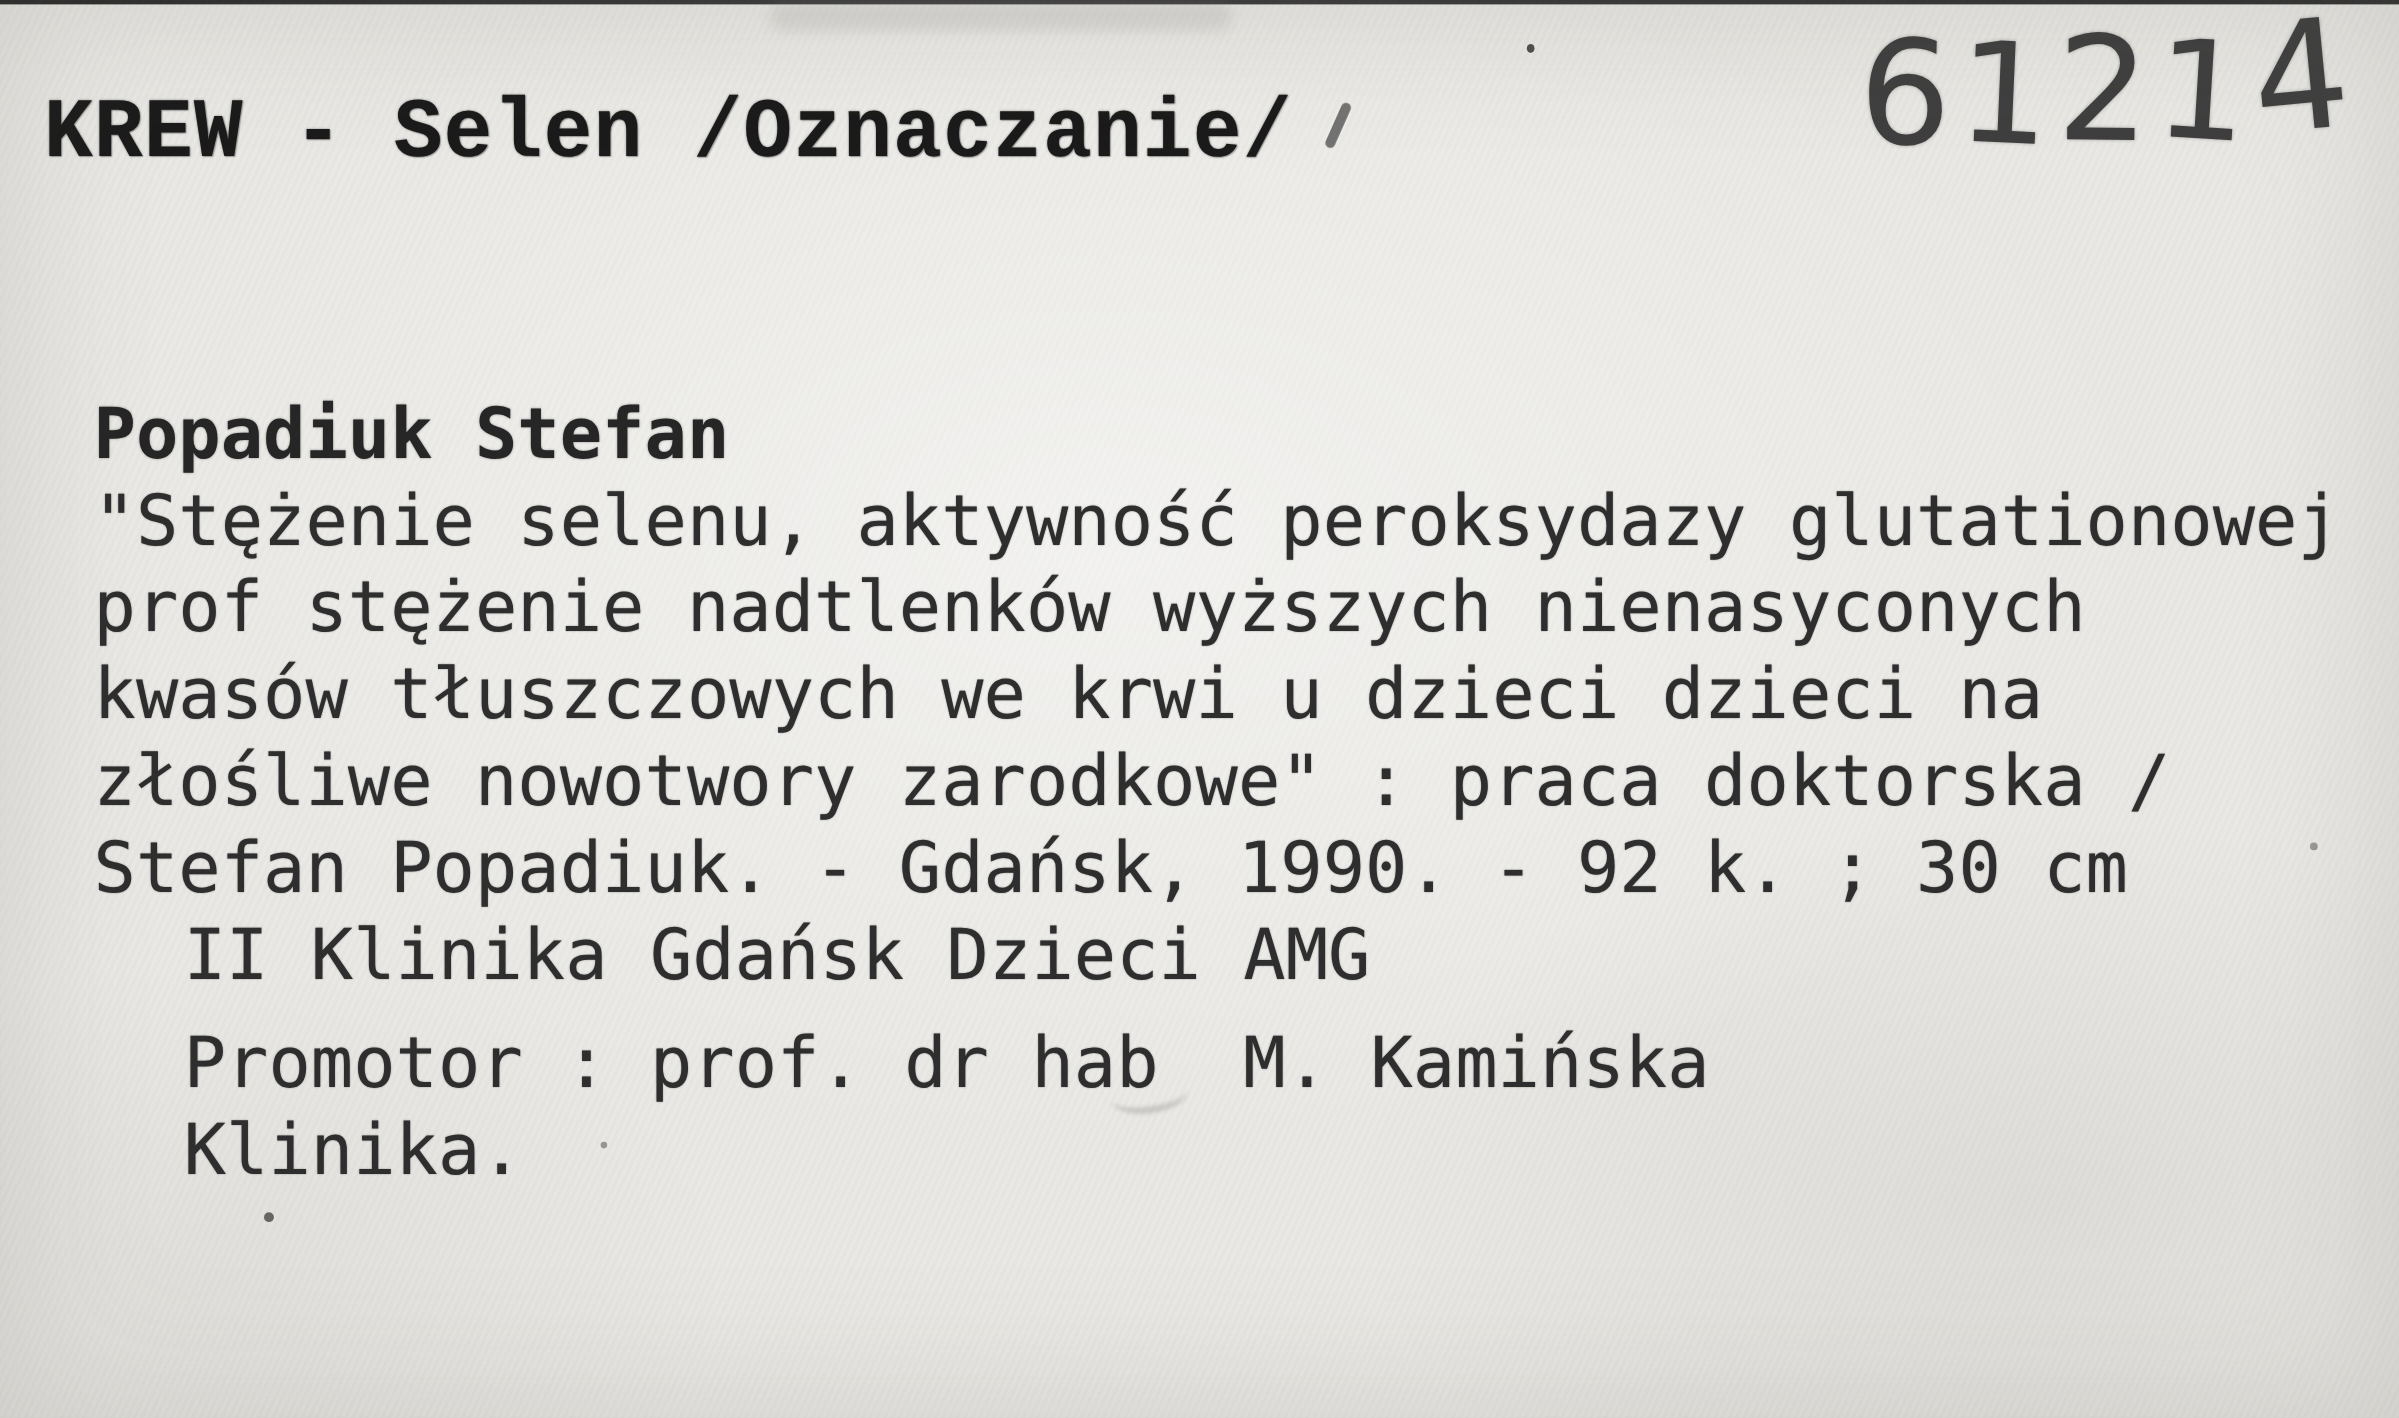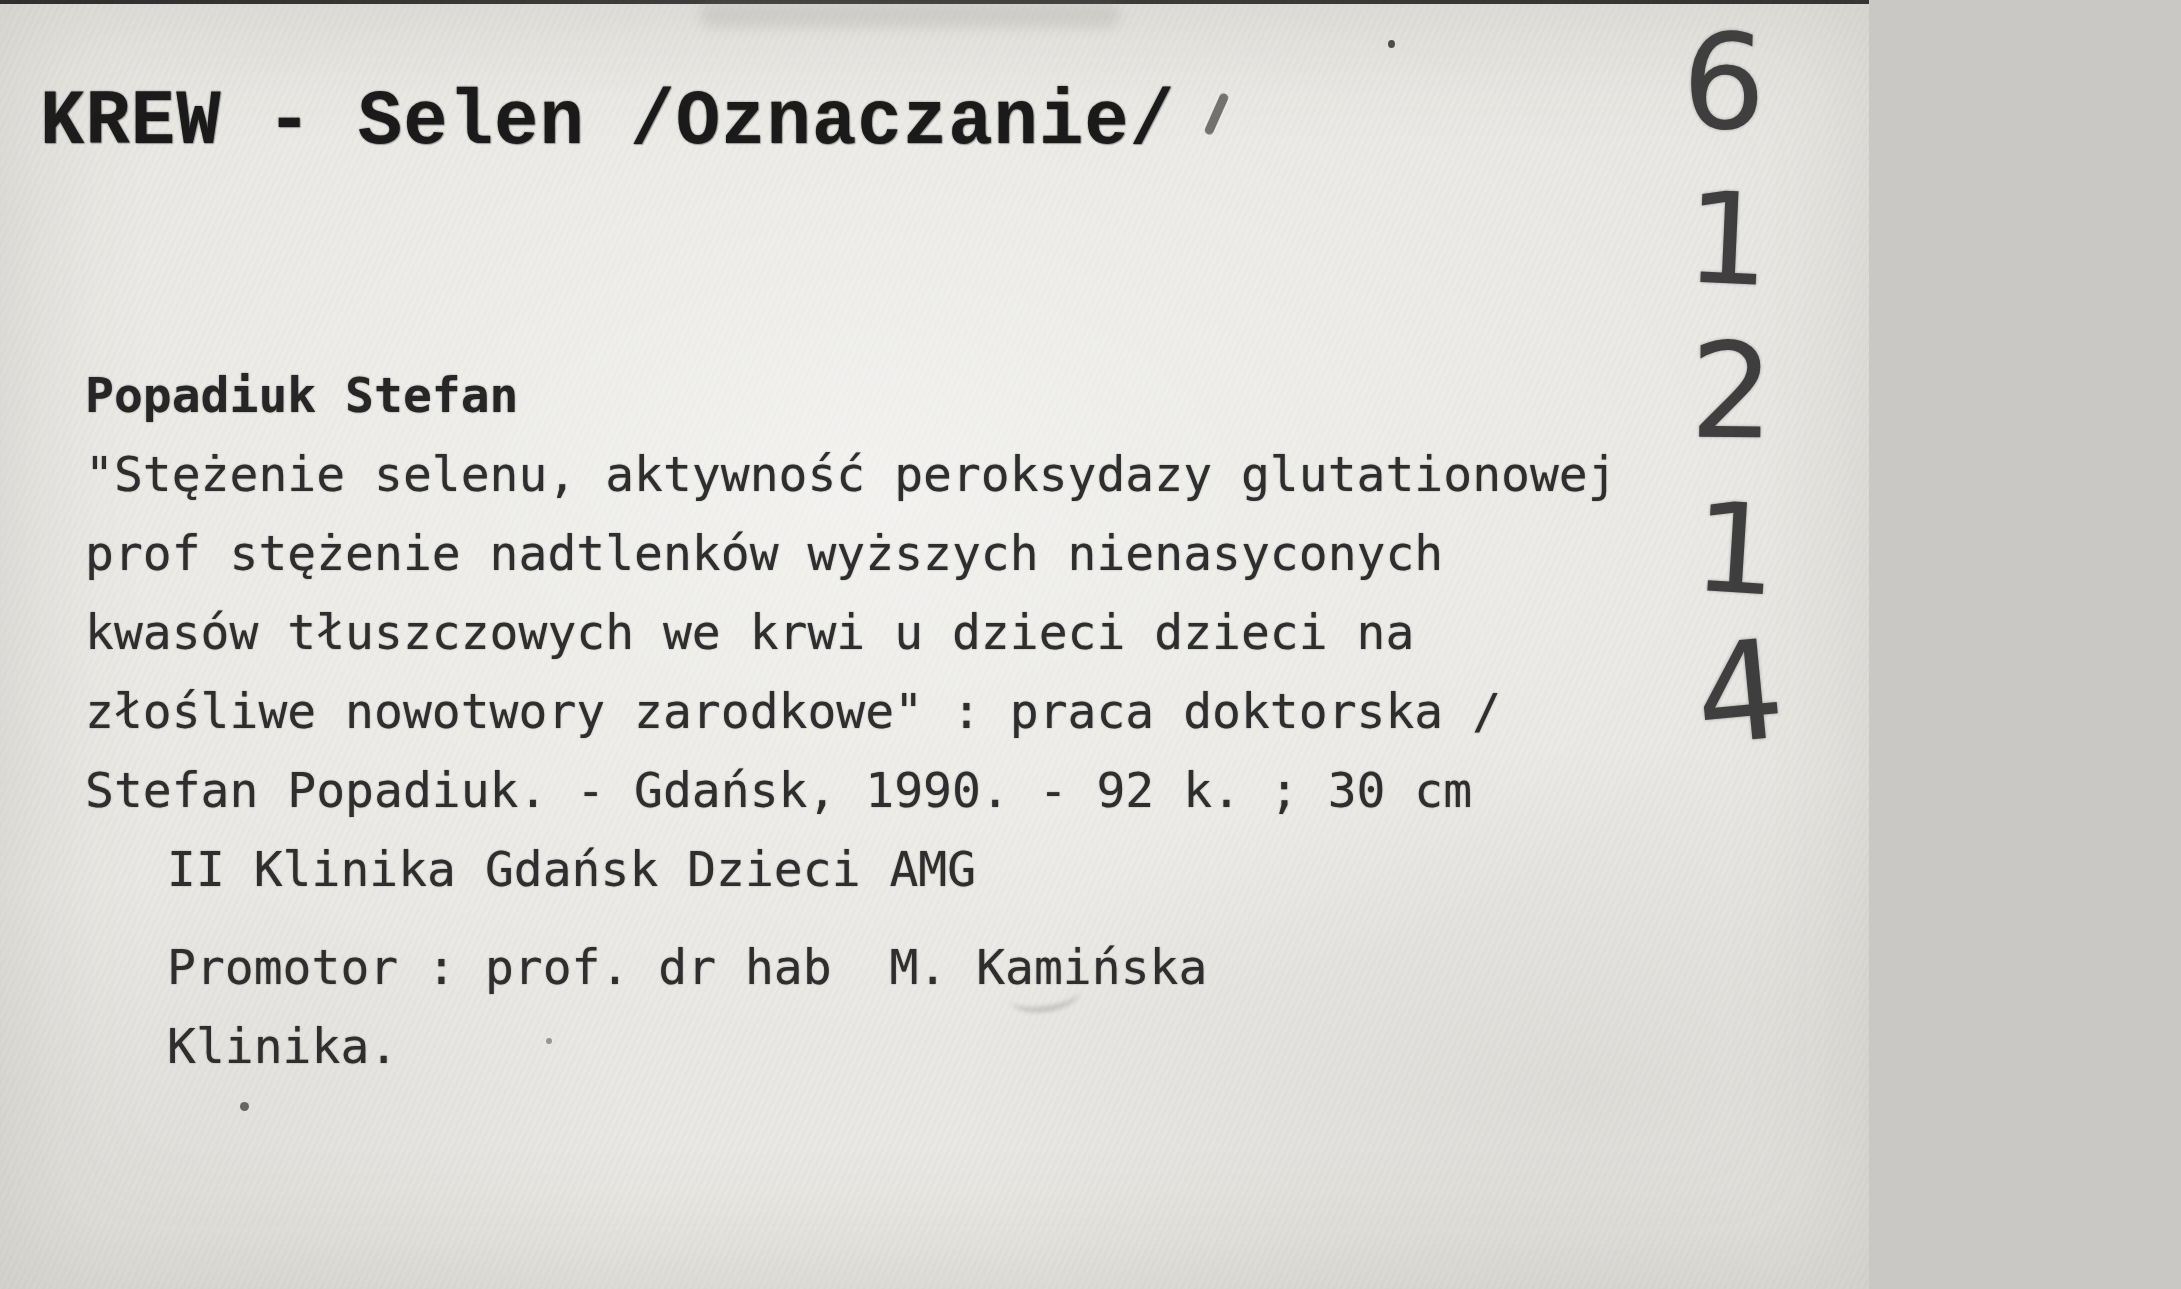--- a/index.html
+++ b/index.html
@@ -4,21 +4,21 @@
 <style>
   html, body {
     margin: 0;
     padding: 0;
     background: #c9c8c5;
     font-family: "DejaVu Sans Mono", monospace;
   }
 
   .scan {
     position: relative;
-    width: 1869px;
+    width: 2181px;
     height: 1289px;
     overflow: hidden;
     background:
       radial-gradient(ellipse 1400px 800px at 46% 38%, rgba(255,255,255,0.45), rgba(255,255,255,0) 70%),
       radial-gradient(ellipse 900px 500px at 85% 85%, rgba(120,118,112,0.10), rgba(120,118,112,0) 70%),
       radial-gradient(ellipse 700px 400px at 8% 90%, rgba(120,118,112,0.08), rgba(120,118,112,0) 70%),
       repeating-linear-gradient(115deg, rgba(0,0,0,0.015) 0 3px, rgba(255,255,255,0.015) 3px 6px),
       #e9e8e4;
   }
   .scan::after {
@@ -71,21 +71,21 @@
   .accession span:nth-child(3) { transform: rotate(2deg) translateY(3px); }
   .accession span:nth-child(4) { transform: rotate(5deg) translateY(7px) scaleY(0.94); }
   .accession span:nth-child(5) { transform: rotate(-4deg) translateY(-4px) scale(1.04); }
 
   
   .entry {
     position: absolute;
     left: 85px;
     top: 356px;
     font-family: "DejaVu Sans Mono", monospace;
-    font-size: 48px;
+    font-size: 64px;
     line-height: 79px;
     color: #2e2e2e;
     text-shadow: 0 0 1.5px rgba(40,40,40,0.55);
   }
   .line { white-space: pre; }
   .author {
     font-weight: bold;
     color: #262626;
     text-shadow: 0 0 2px rgba(30,30,30,0.5);
   }

